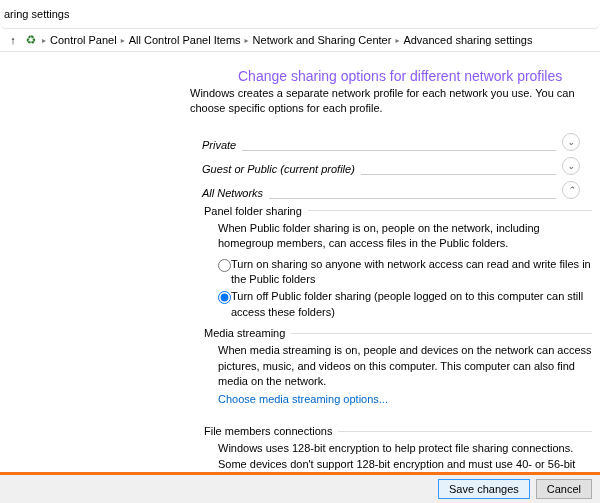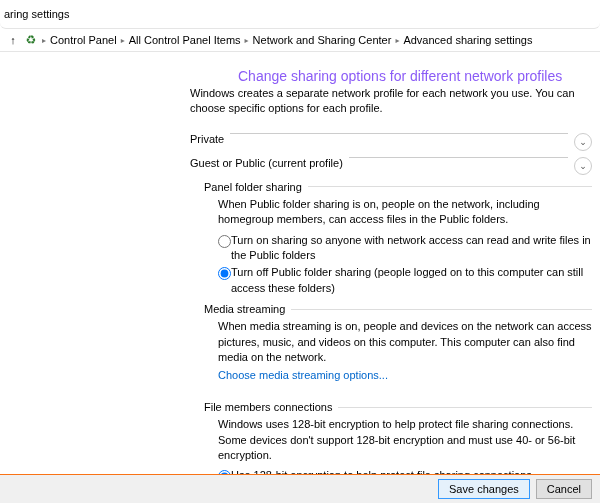--- a/index.html
+++ b/index.html
@@ -5,34 +5,34 @@
   * { box-sizing: border-box; margin: 0; padding: 0; font-family: "Segoe UI", Tahoma, sans-serif; }
   body { width: 600px; height: 503px; background: #fff; font-size: 11px; color: #000; overflow: hidden; }
   .titlebar { padding: 8px 4px; font-size: 11px; border-bottom: 1px solid #e5e5e5; border-radius: 6px; }
   .breadcrumb { display: flex; align-items: center; gap: 4px; padding: 4px 6px; font-size: 11px; border-bottom: 1px solid #e5e5e5; }
   .bc-arrow { color: #777; font-size: 8px; }
   .bc-icon { width: 14px; height: 14px; display: inline-flex; align-items: center; justify-content: center; }
   .bc-item { color: #000; }
   .content { padding: 10px 8px 10px 190px; }
   .page-title { color: #8b5cf6; font-size: 14px; padding: 6px 0 2px; margin-left: 48px; }
   .page-sub { font-size: 11px; color: #000; padding-bottom: 10px; line-height: 1.4; }
-  .section-row { display: flex; align-items: flex-start; gap: 6px; margin: 6px 0; }
+  .section-row { display: flex; align-items: flex-end; gap: 6px; margin: 6px 12px; font-style: italic; }
   .section-label { font-size: 11px; color: #000; white-space: nowrap; }
   .section-line { flex: 1; border-bottom: 1px solid #ccc; height: 0; }
   .chev { width: 18px; height: 18px; border: 1px solid #ccc; border-radius: 50%; display: flex; align-items: center; justify-content: center; font-size: 9px; color: #555; cursor: pointer; background:#fff; }
   .subsection { margin: 6px 0 2px 14px; }
   .subsection-row { display: flex; align-items: center; gap: 6px; }
   .subsection-label { font-size: 11px; color: #000; white-space: nowrap; }
   .subsection-line { flex: 1; border-bottom: 1px solid #ddd; height: 0; }
   .desc { margin: 4px 0 4px 28px; font-size: 11px; color: #000; line-height: 1.4; }
   .radio-group { margin: 2px 0 2px 28px; }
   .radio-row { display: flex; align-items: flex-start; padding: 1px 0; font-size: 11px; line-height: 1.4; }
   .radio-row input { margin-top: 2px; }
   .link { color: #0066cc; margin: 4px 0 20px 28px; font-size: 11px; cursor: pointer; }
-  .footer { position: fixed; bottom: 0; left: 0; right: 0; background: #f0f0f0; border-top: 1px solid #f97316; padding: 4px 8px; display: flex; justify-content: flex-end; gap: 6px; }
+  .footer { position: fixed; bottom: 0; left: 0; right: 0; background: #f0f0f0; border-top: 3px solid #f97316; padding: 4px 8px; display: flex; justify-content: flex-end; gap: 6px; }
   .btn { font-size: 11px; padding: 3px 10px; border: 1px solid #adadad; background: #e1e1e1; cursor: pointer; }
   .btn.primary { border: 1px solid #3399ff; background: #e5f1fb; }
   .recycle-icon::before { content: "♻"; color: #2a7a2a; font-size: 12px; }
 </style>
 </head>
 <body>
 
 <div class="titlebar">aring settings</div>
 
 <div class="breadcrumb">
@@ -57,20 +57,25 @@
     <span class="section-line"></span>
     <span class="chev">⌄</span>
   </div>
 
   <div class="section-row">
     <span class="section-label">Guest or Public (current profile)</span>
     <span class="section-line"></span>
     <span class="chev">⌄</span>
   </div>
 
+  <div class="section-row">
+    <span class="section-label">All Networks</span>
+    <span class="section-line"></span>
+    <span class="chev">⌃</span>
+  </div>
 
   <div class="subsection">
     <div class="subsection-row">
       <span class="subsection-label">Panel folder sharing</span>
       <span class="subsection-line"></span>
     </div>
   </div>
   <div class="desc">When Public folder sharing is on, people on the network, including homegroup members, can access files in the Public folders.</div>
   <div class="radio-group">
     <label class="radio-row">

